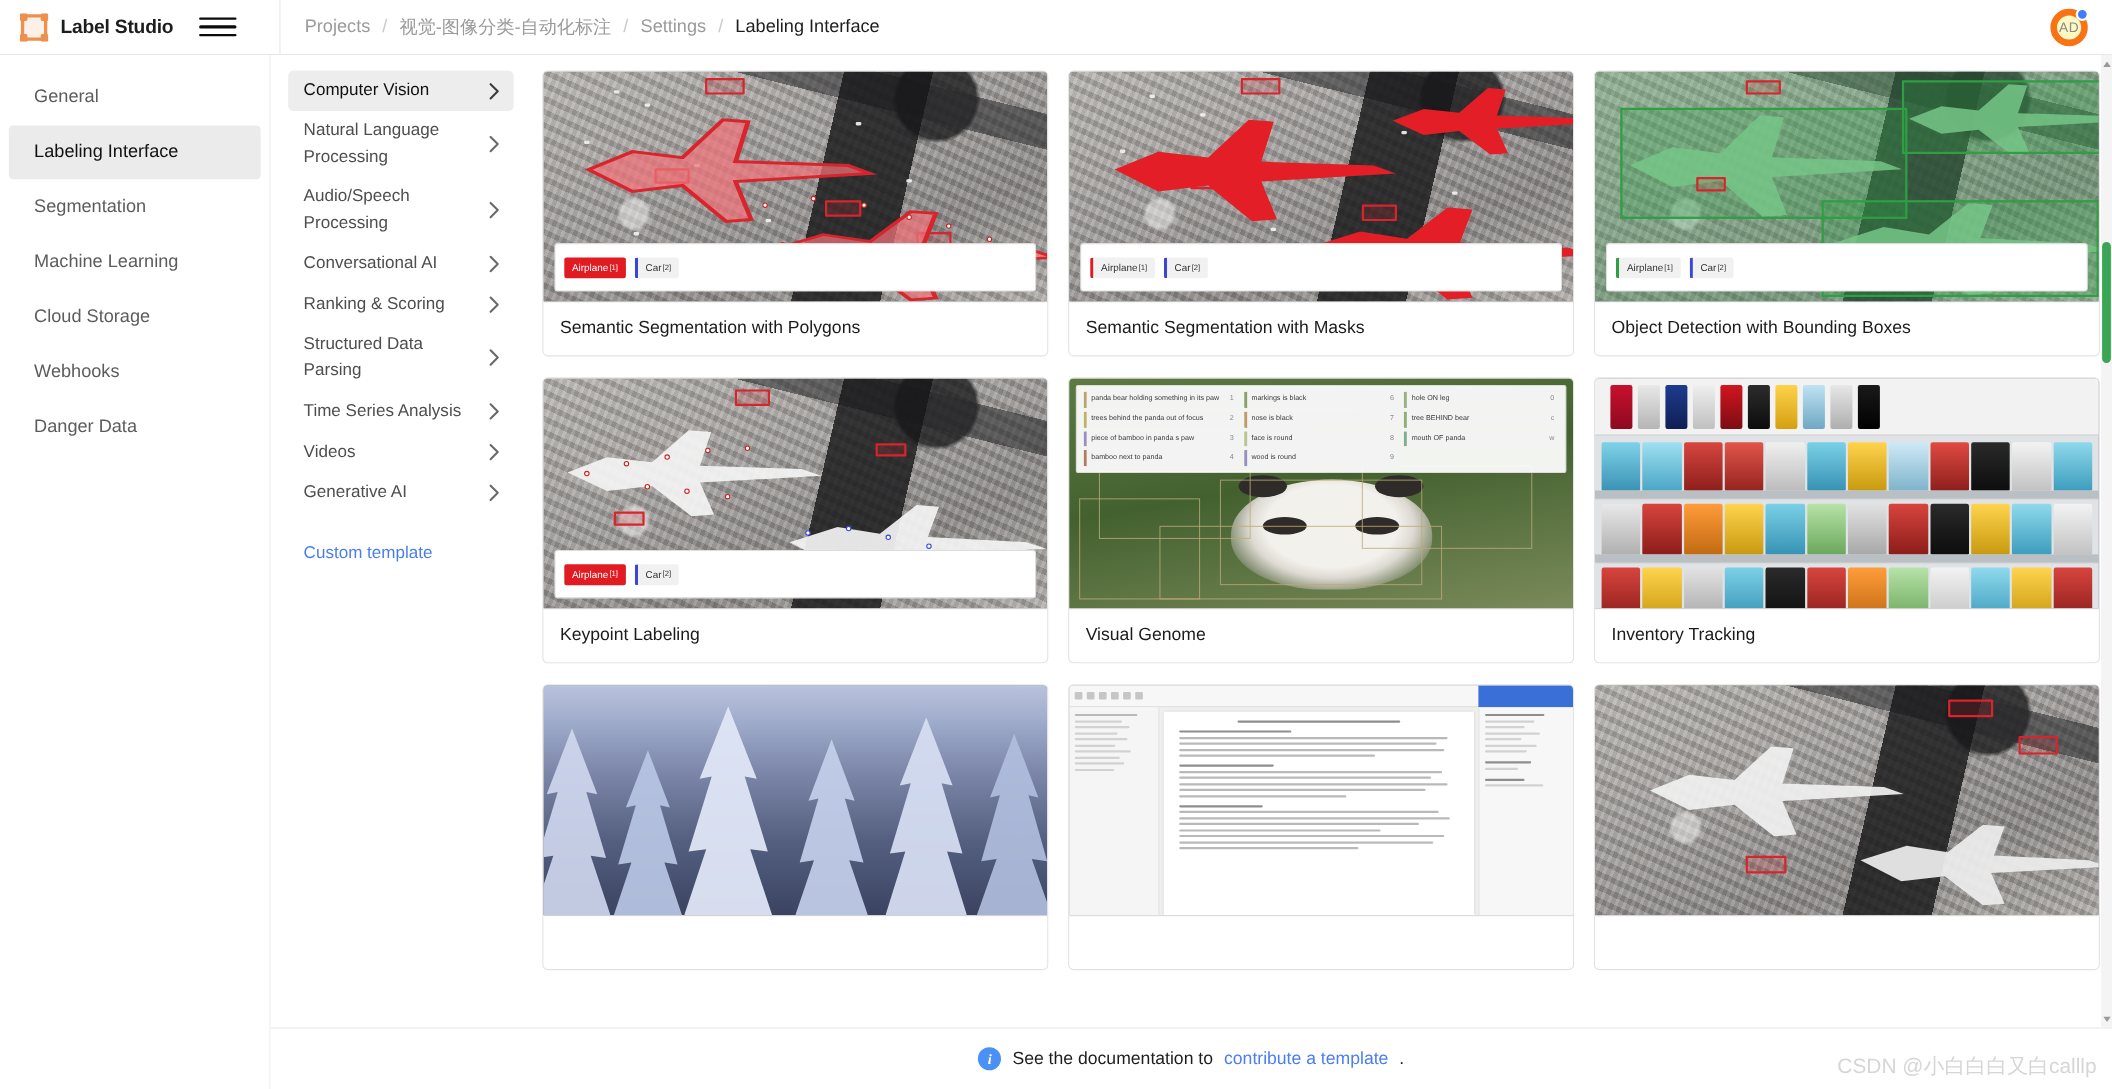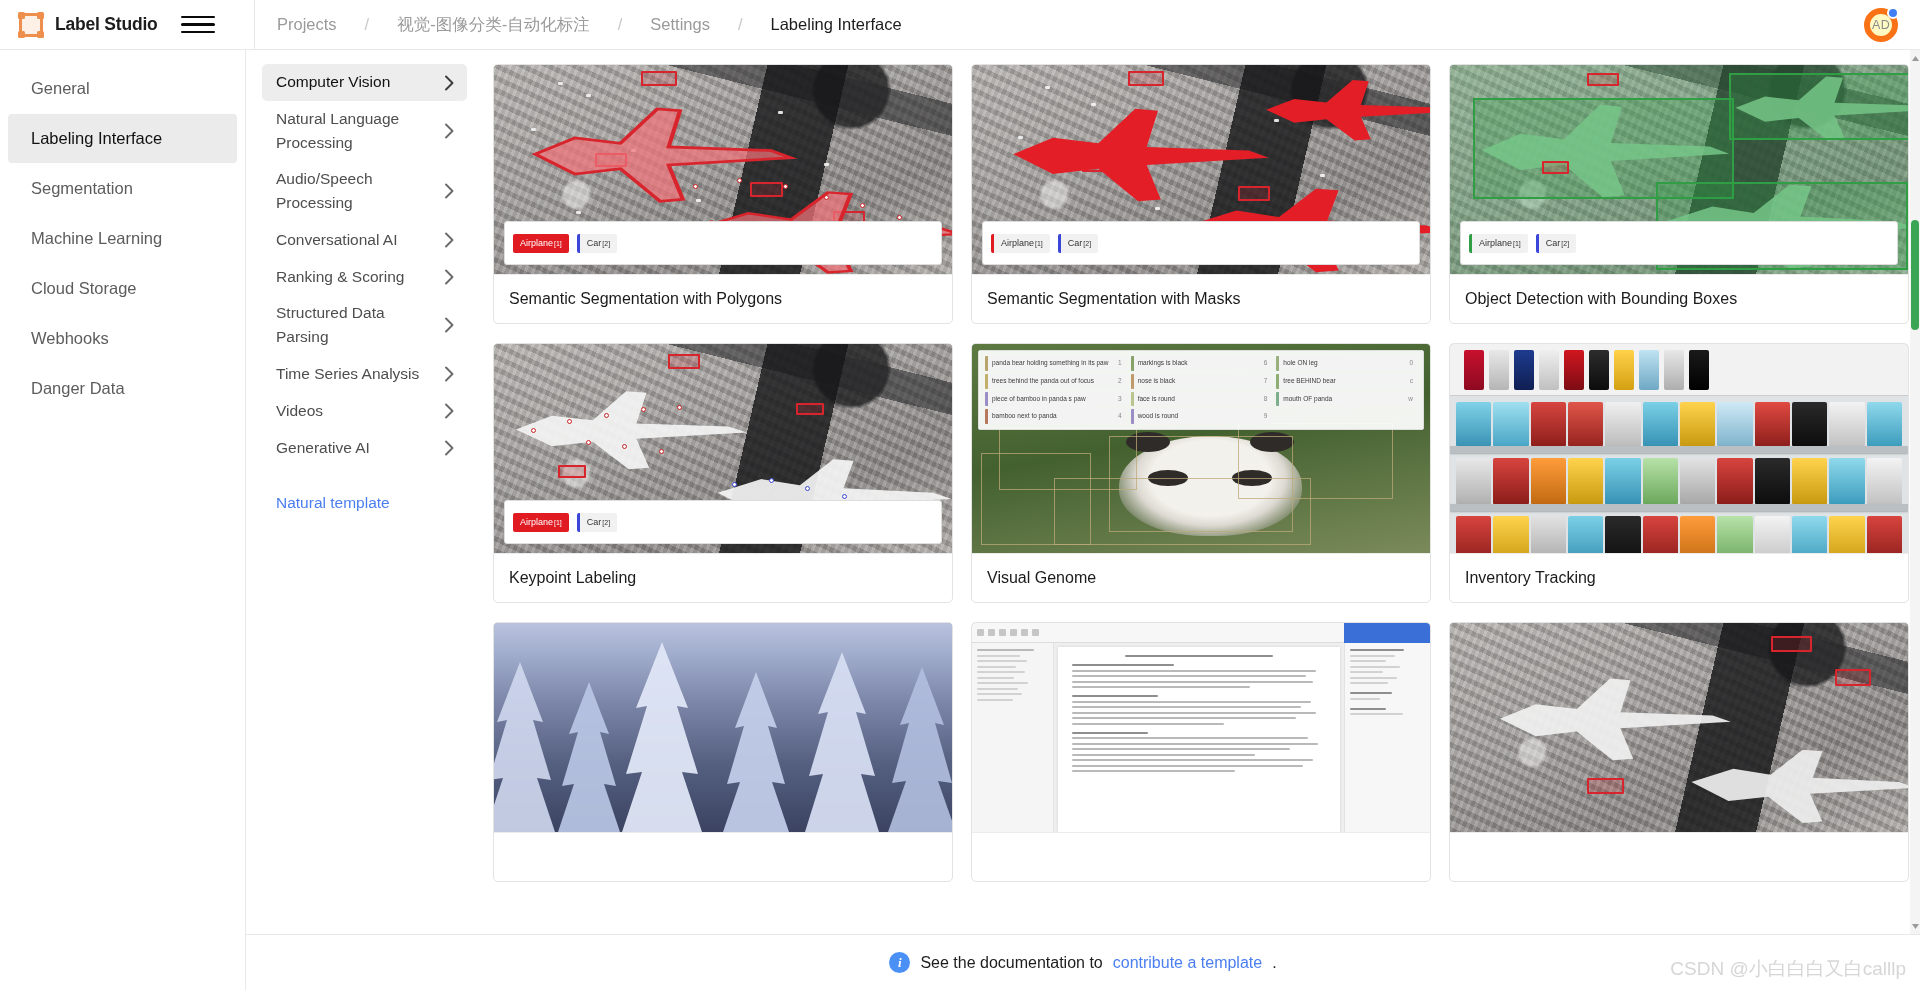--- a/index.html
+++ b/index.html
@@ -35,21 +35,21 @@
   .burger {
     width: 34px; height: 34px; margin-left: 12px;
     display: flex; flex-direction: column; justify-content: center; gap: 5px;
     cursor: pointer;
   }
   .burger i { display:block; height: 2.4px; background: #0a0a0a; border-radius: 2px; }
   .topbar-divider {
     width: 1px; height: 50px; background: #e8e8e8; margin-left: 8px;
   }
   .breadcrumb {
-    display: flex; align-items: center; gap: 28px;
+    display: flex; align-items: center; gap: 11px;
     padding-left: 22px; font-size: 16.5px; color: #9a9a9a;
     white-space: nowrap;
   }
   .breadcrumb .crumb { color: #9a9a9a; cursor: pointer; }
   .breadcrumb .crumb.current { color: #1d1d1d; font-weight: 500; }
   .breadcrumb .sep { color: #c9c9c9; }
   .avatar-wrap {
     position: absolute; right: 22px; top: 50%; transform: translateY(-50%);
     width: 34px; height: 34px;
   }
@@ -398,21 +398,21 @@
             </span>
           </div>
           <div class="cat-item">
             <span>Generative AI</span>
             <span class="chev">
               <svg width="11" height="16" viewBox="0 0 11 16">
                   <path d="M2 1.5 L8.5 8 L2 14.5" fill="none" stroke="#6a6a6a" stroke-width="1.9" stroke-linecap="round" stroke-linejoin="round"></path>
                 </svg>
             </span>
           </div>
-          <div class="custom-template">Natural template</div>
+          <div class="custom-template">Custom template</div>
         </div>
 
         <div class="cards-col">
           <div class="cards-grid">
 
             <div class="tpl-card">
               <div class="tpl-thumb">
                 <div class="aerial"></div>
                 <div class="speck" style="left:14%;top:8%"></div>
                   <div class="speck" style="left:20%;top:14%"></div>

